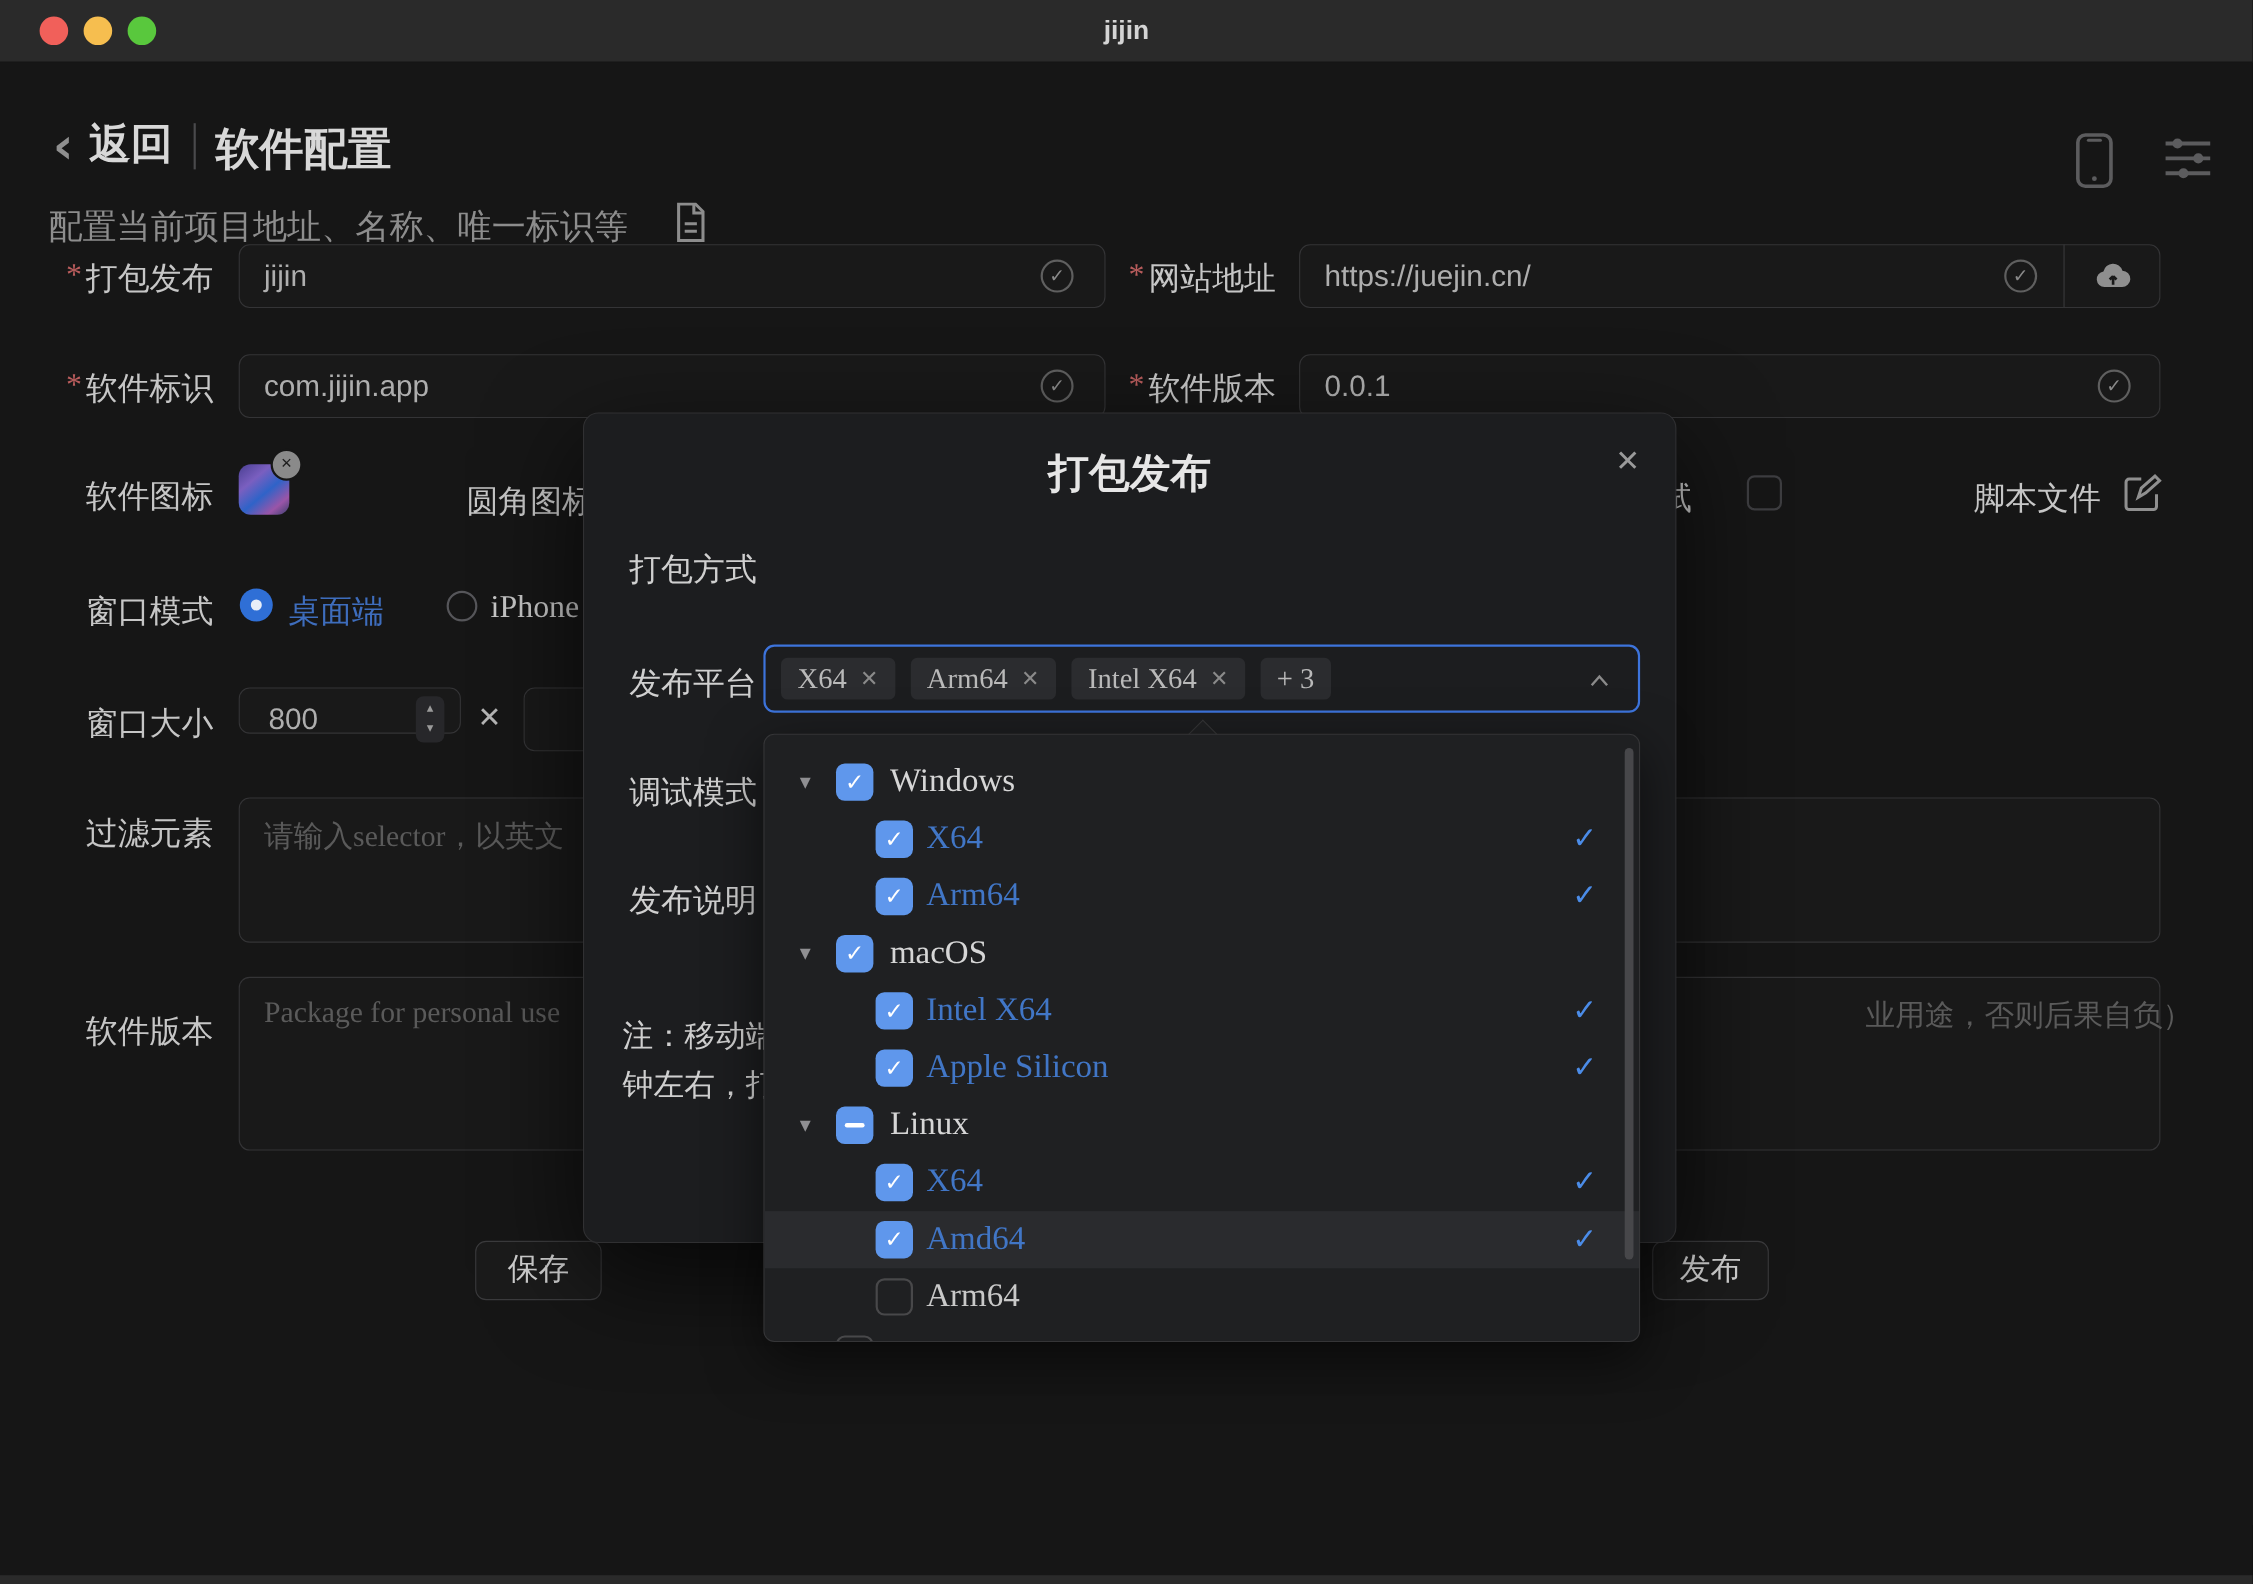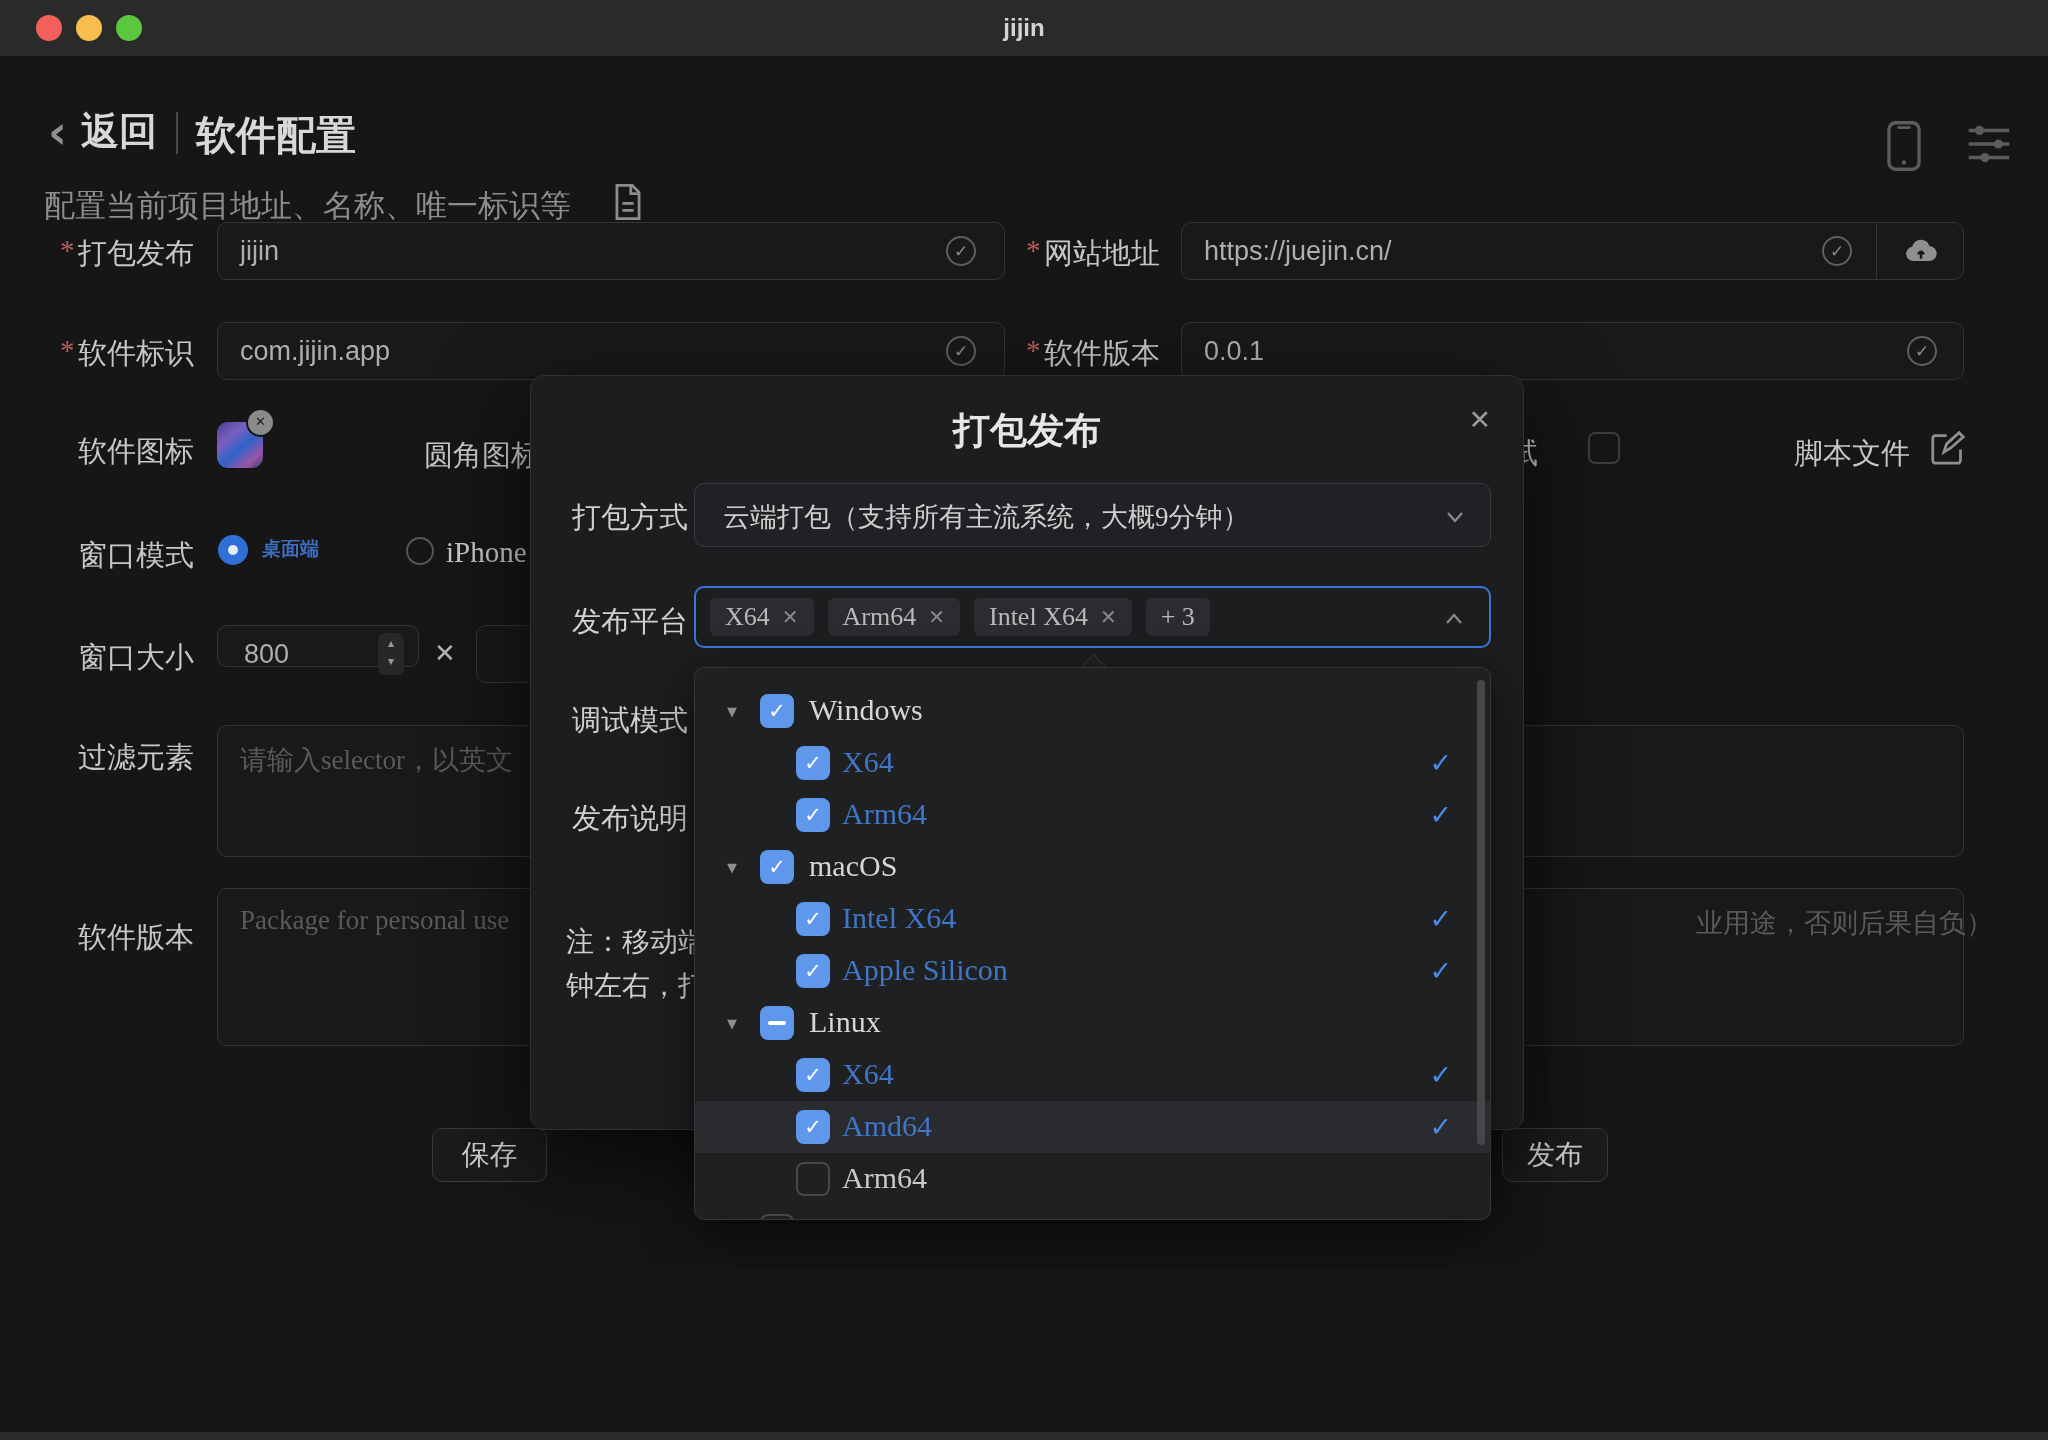--- a/index.html
+++ b/index.html
@@ -156,21 +156,21 @@
   <span class="abs lbl" style="left:1794px;top:434px;">脚本文件</span>
   <span class="abs" style="left:1930px;top:430px;">
     <svg width="36" height="36" viewBox="0 0 26 26">
         <path d="M22 14v8a2 2 0 0 1-2 2H4a2 2 0 0 1-2-2V6a2 2 0 0 1 2-2h8" fill="none" stroke="#8f8f8f" stroke-width="2"></path>
         <path d="M10 16l2-6 9-8 3 3-9 8z" fill="none" stroke="#8f8f8f" stroke-width="2"></path>
       </svg>
   </span>
 
   <span class="abs lbl" style="left:78px;top:536px;">窗口模式</span>
   <span class="radio-on" style="left:218px;top:535px;"></span>
-  <span class="abs" style="left:262px;top:536px;font-size:19px;color:#3e6dbd;font-weight:bold;">桌面端</span>
+  <span class="abs" style="left:262px;top:536px;font-size:29px;color:#3e6dbd;">桌面端</span>
   <span class="radio-off" style="left:406px;top:537px;"></span>
   <span class="abs lbl" style="left:446px;top:536px;">iPhone</span>
 
   <span class="abs lbl" style="left:78px;top:638px;">窗口大小</span>
   <div class="field" style="left:217px;top:625px;width:202px;height:42px;">
     <span class="fval abs" style="left:26px;top:13px;">800</span>
     <span class="abs" style="right:14px;top:7px;width:26px;height:42px;background:#27272a;border-radius:7px;text-align:center;">
       <span class="icon" style="display:block;font-size:12px;line-height:20px;color:#9a9a9a;">▴</span>
       <span class="icon" style="display:block;font-size:12px;line-height:16px;color:#9a9a9a;">▾</span>
     </span>
@@ -192,28 +192,20 @@
   </div>
 
   <div class="btn" style="left:432px;top:1128px;width:115px;height:54px;line-height:52px;">保存</div>
   <div class="btn" style="left:1502px;top:1128px;width:106px;height:54px;line-height:52px;">发布</div>
 
   <div id="modal">
     <div class="abs" style="left:0;top:30px;width:100%;text-align:center;font-size:37px;font-weight:bold;color:#e6e6e6;">打包发布</div>
     <span class="abs icon" style="right:32px;top:28px;font-size:27px;color:#9a9a9a;cursor:pointer;">✕</span>
 
     <span class="m-lbl" style="top:122px;">打包方式</span>
-    <div class="m-field" style="top:107px;height:64px;">
-      <span class="abs" style="left:28px;top:15px;font-size:27px;color:#cfcfcf;white-space:nowrap;">云端打包（支持所有主流系统，大概9分钟）</span>
-      <span class="abs" style="right:22px;top:20px;">
-        <svg width="26" height="26" viewBox="0 0 26 26">
-            <polyline points="6,9 13,17 20,9" fill="none" stroke="#8a8a8a" stroke-width="2.2"></polyline>
-          </svg>
-      </span>
-    </div>
 
     <span class="m-lbl" style="top:226px;">发布平台</span>
     <div class="m-field" style="top:210px;height:62px;background:#1c1d1f;border:2px solid #3d74dc;display:flex;align-items:center;gap:14px;padding-left:14px;">
       <span class="tag">
         <span>X64</span>
         <span class="x">✕</span>
       </span>
       <span class="tag">
         <span>Arm64</span>
         <span class="x">✕</span>

